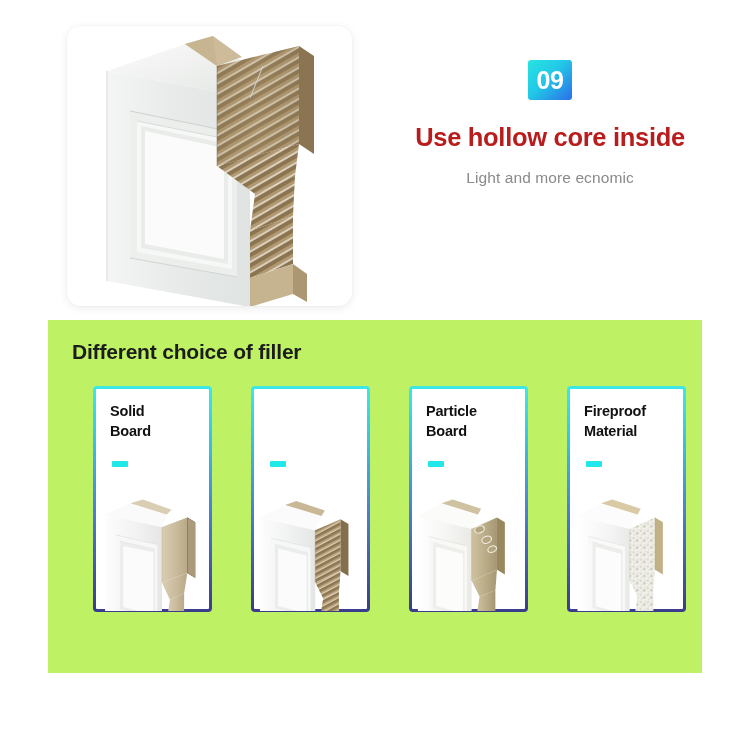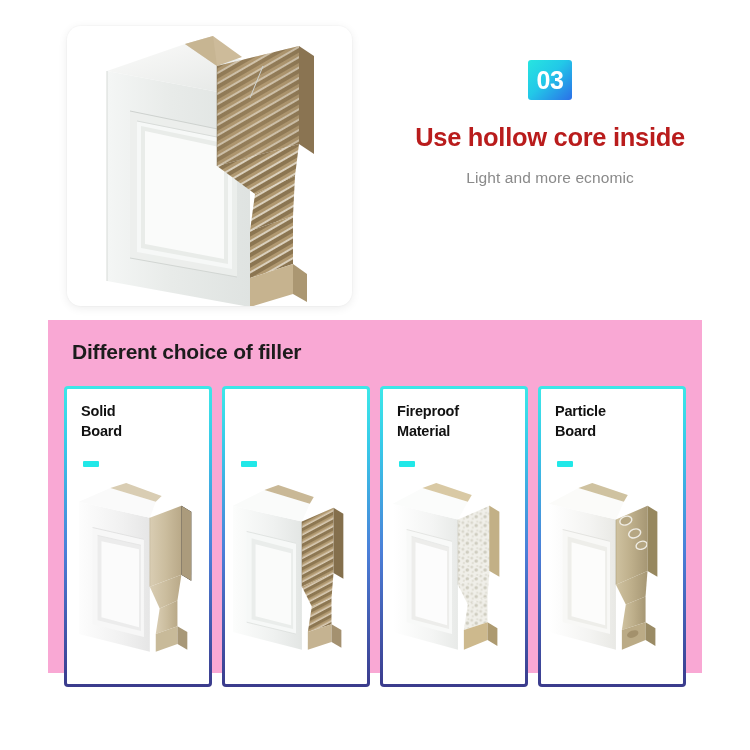--- a/index.html
+++ b/index.html
@@ -76,21 +76,21 @@
     letter-spacing: 0.1px;
   }
 
   
   .filler-panel {
     position: absolute;
     left: 48px;
     top: 320px;
     width: 654px;
     height: 353px;
-    background: #f9a8d4;
+    background: #bef264;
   }
 
   .panel-title {
     position: absolute;
     left: 24px;
     top: 20px;
     font-size: 21px;
     font-weight: bold;
     color: #1c1c1c;
     letter-spacing: -0.2px;
@@ -102,33 +102,34 @@
     top: 66px;
     width: 622px;
     height: 270px;
     display: flex;
     gap: 10px;
   }
 
   .filler-card {
     position: relative;
     width: 148px;
-    height: 301px;
+    height: 226px;
     background: #ffffff;
     border-radius: 4px;
     padding: 2px;
     box-sizing: border-box;
     
     background-image:
        linear-gradient(#ffffff, #ffffff),
        linear-gradient(to bottom, #3DE8E8 0%, #37C9E8 20%, #4B7FD8 55%, #3B3B8C 100%);
     background-origin: border-box;
     background-clip: content-box, border-box;
     border: 1.5px solid transparent;
     overflow: hidden;
+    margin-left: 29px;
   }
 
   .card-title {
     position: absolute;
     left: 16px;
     top: 14px;
     right: 8px;
     font-size: 14.5px;
     font-weight: bold;
     color: #111111;
@@ -228,21 +229,21 @@
         <path d="M226 238 L240 248 L240 276 L226 268 Z" fill="#ab9772"></path>
 
         <path d="M183 72 L196 40" stroke="#cfd3d0" stroke-width="1" fill="none"></path>
         <path d="M40 45 L40 255" stroke="#d6dad7" stroke-width="1" fill="none"></path>
         <path d="M150 40 L150 140" stroke="#7d6a4c" stroke-width="0.8" fill="none" opacity="0.6"></path>
       </svg>
     </div>
   </div>
 
   <div class="hero-right">
-    <div class="badge-03">03</div>
+    <div class="badge-03">09</div>
     <div class="hero-title">Use hollow core inside</div>
     <div class="hero-subtitle">Light and more ecnomic</div>
   </div>
 </div>
 
 <div class="filler-panel">
 
   <div class="panel-title">Different choice of filler</div>
 
   <div class="cards-row">
@@ -311,20 +312,66 @@
           <path d="M24 148 L74 160" stroke="#dcdfdd" stroke-width="0.8" fill="none"></path>
           <path d="M10 30 L42 14 L88 28 L80 46 Z" fill="#fafbfa"></path>
           <path d="M42 14 L56 9 L92 21 L88 28 Z" fill="#c9b896"></path>
           <path d="M80 46 L112 32 L112 98 L80 112 Z" fill="url(#c2comb)"></path>
           <path d="M112 32 L122 38 L122 104 L112 98 Z" fill="#846f4c"></path>
           <path d="M80 112 L112 98 L110 124 L90 132 Z" fill="url(#c2comb)"></path>
           <path d="M90 132 L110 124 L110 150 L86 158 Z" fill="url(#c2comb)"></path>
           <path d="M86 158 L110 150 L110 168 L86 176 Z" fill="#c5b391"></path>
           <path d="M110 150 L120 156 L120 174 L110 168 Z" fill="#a49170"></path>
           <path d="M80 46 L80 112" stroke="#7d6a4a" stroke-width="0.7" fill="none" opacity="0.55"></path>
+        </svg>
+      </div>
+    </div>
+
+    <div class="filler-card">
+      <div class="card-title">
+        <span>Particle</span><br>
+        <span>Board</span>
+      </div>
+      <div class="card-accent"></div>
+      <div class="card-figure">
+        <svg viewBox="0 0 148 180" preserveAspectRatio="xMidYMid meet">
+          <defs>
+            <linearGradient id="c3face" x1="0" y1="0" x2="1" y2="0">
+              <stop offset="0%" stop-color="#ffffff"></stop>
+              <stop offset="60%" stop-color="#f4f4f2"></stop>
+              <stop offset="100%" stop-color="#e9e9e5"></stop>
+            </linearGradient>
+            <linearGradient id="c3part" x1="0" y1="0" x2="1" y2="0">
+              <stop offset="0%" stop-color="#cfc2a0"></stop>
+              <stop offset="50%" stop-color="#bdae8a"></stop>
+              <stop offset="100%" stop-color="#a69774"></stop>
+            </linearGradient>
+          </defs>
+          <path d="M10 28 L10 158 L78 176 L78 44 Z" fill="url(#c3face)"></path>
+          <path d="M24 54 L24 148 L72 160 L72 66 Z" fill="#f8f8f6"></path>
+          <path d="M29 61 L29 145 L69 155 L69 72 Z" fill="#eeeeea"></path>
+          <path d="M33 67 L33 142 L67 151 L67 76 Z" fill="#fcfcfb"></path>
+          <path d="M24 54 L72 66" stroke="#dededa" stroke-width="0.8" fill="none"></path>
+          <path d="M10 28 L40 12 L86 26 L78 44 Z" fill="#fbfbf9"></path>
+          <path d="M40 12 L54 7 L90 19 L86 26 Z" fill="#cfc2a0"></path>
+          <path d="M78 44 L110 30 L110 96 L78 110 Z" fill="url(#c3part)"></path>
+
+          <ellipse cx="88" cy="45" rx="7" ry="5" fill="#efece3" transform="rotate(-20 88 45)"></ellipse>
+          <ellipse cx="88" cy="45" rx="5.5" ry="3.6" fill="#b5a682" transform="rotate(-20 88 45)"></ellipse>
+          <ellipse cx="97" cy="58" rx="7" ry="5" fill="#efece3" transform="rotate(-20 97 58)"></ellipse>
+          <ellipse cx="97" cy="58" rx="5.5" ry="3.6" fill="#b5a682" transform="rotate(-20 97 58)"></ellipse>
+          <ellipse cx="104" cy="70" rx="6.5" ry="4.6" fill="#efece3" transform="rotate(-20 104 70)"></ellipse>
+          <ellipse cx="104" cy="70" rx="5" ry="3.2" fill="#b5a682" transform="rotate(-20 104 70)"></ellipse>
+          <path d="M110 30 L120 36 L120 102 L110 96 Z" fill="#97885f"></path>
+          <path d="M78 110 L110 96 L108 122 L88 130 Z" fill="url(#c3part)"></path>
+          <path d="M88 130 L108 122 L108 148 L84 156 Z" fill="url(#c3part)"></path>
+          <path d="M84 156 L108 148 L108 166 L84 176 Z" fill="#bbab86"></path>
+          <ellipse cx="95" cy="160" rx="6" ry="3.5" fill="#a3916c" transform="rotate(-20 95 160)"></ellipse>
+          <path d="M108 148 L118 154 L118 172 L108 166 Z" fill="#9a8b65"></path>
+          <path d="M78 44 L78 110" stroke="#8e7f5c" stroke-width="0.7" fill="none" opacity="0.55"></path>
         </svg>
       </div>
     </div>
 
     <div class="filler-card">
       <div class="card-title">
         <span>Fireproof</span><br>
         <span>Material</span>
       </div>
       <div class="card-accent"></div>
@@ -357,60 +404,14 @@
           <path d="M78 110 L110 96 L108 122 L88 130 Z" fill="url(#c4foam)"></path>
           <path d="M88 130 L108 122 L108 148 L84 156 Z" fill="url(#c4foam)"></path>
           <path d="M84 156 L108 148 L108 166 L84 176 Z" fill="#cdb98d"></path>
           <path d="M108 148 L118 154 L118 172 L108 166 Z" fill="#ad9a70"></path>
           <path d="M78 44 L78 110" stroke="#c6c3b6" stroke-width="0.7" fill="none" opacity="0.8"></path>
           <path d="M110 30 L110 96" stroke="#b9a77f" stroke-width="0.6" fill="none" opacity="0.7"></path>
         </svg>
       </div>
     </div>
 
-    <div class="filler-card">
-      <div class="card-title">
-        <span>Particle</span><br>
-        <span>Board</span>
-      </div>
-      <div class="card-accent"></div>
-      <div class="card-figure">
-        <svg viewBox="0 0 148 180" preserveAspectRatio="xMidYMid meet">
-          <defs>
-            <linearGradient id="c3face" x1="0" y1="0" x2="1" y2="0">
-              <stop offset="0%" stop-color="#ffffff"></stop>
-              <stop offset="60%" stop-color="#f4f4f2"></stop>
-              <stop offset="100%" stop-color="#e9e9e5"></stop>
-            </linearGradient>
-            <linearGradient id="c3part" x1="0" y1="0" x2="1" y2="0">
-              <stop offset="0%" stop-color="#cfc2a0"></stop>
-              <stop offset="50%" stop-color="#bdae8a"></stop>
-              <stop offset="100%" stop-color="#a69774"></stop>
-            </linearGradient>
-          </defs>
-          <path d="M10 28 L10 158 L78 176 L78 44 Z" fill="url(#c3face)"></path>
-          <path d="M24 54 L24 148 L72 160 L72 66 Z" fill="#f8f8f6"></path>
-          <path d="M29 61 L29 145 L69 155 L69 72 Z" fill="#eeeeea"></path>
-          <path d="M33 67 L33 142 L67 151 L67 76 Z" fill="#fcfcfb"></path>
-          <path d="M24 54 L72 66" stroke="#dededa" stroke-width="0.8" fill="none"></path>
-          <path d="M10 28 L40 12 L86 26 L78 44 Z" fill="#fbfbf9"></path>
-          <path d="M40 12 L54 7 L90 19 L86 26 Z" fill="#cfc2a0"></path>
-          <path d="M78 44 L110 30 L110 96 L78 110 Z" fill="url(#c3part)"></path>
-
-          <ellipse cx="88" cy="45" rx="7" ry="5" fill="#efece3" transform="rotate(-20 88 45)"></ellipse>
-          <ellipse cx="88" cy="45" rx="5.5" ry="3.6" fill="#b5a682" transform="rotate(-20 88 45)"></ellipse>
-          <ellipse cx="97" cy="58" rx="7" ry="5" fill="#efece3" transform="rotate(-20 97 58)"></ellipse>
-          <ellipse cx="97" cy="58" rx="5.5" ry="3.6" fill="#b5a682" transform="rotate(-20 97 58)"></ellipse>
-          <ellipse cx="104" cy="70" rx="6.5" ry="4.6" fill="#efece3" transform="rotate(-20 104 70)"></ellipse>
-          <ellipse cx="104" cy="70" rx="5" ry="3.2" fill="#b5a682" transform="rotate(-20 104 70)"></ellipse>
-          <path d="M110 30 L120 36 L120 102 L110 96 Z" fill="#97885f"></path>
-          <path d="M78 110 L110 96 L108 122 L88 130 Z" fill="url(#c3part)"></path>
-          <path d="M88 130 L108 122 L108 148 L84 156 Z" fill="url(#c3part)"></path>
-          <path d="M84 156 L108 148 L108 166 L84 176 Z" fill="#bbab86"></path>
-          <ellipse cx="95" cy="160" rx="6" ry="3.5" fill="#a3916c" transform="rotate(-20 95 160)"></ellipse>
-          <path d="M108 148 L118 154 L118 172 L108 166 Z" fill="#9a8b65"></path>
-          <path d="M78 44 L78 110" stroke="#8e7f5c" stroke-width="0.7" fill="none" opacity="0.55"></path>
-        </svg>
-      </div>
-    </div>
-
   </div>
 </div>
 
 </body></html>

